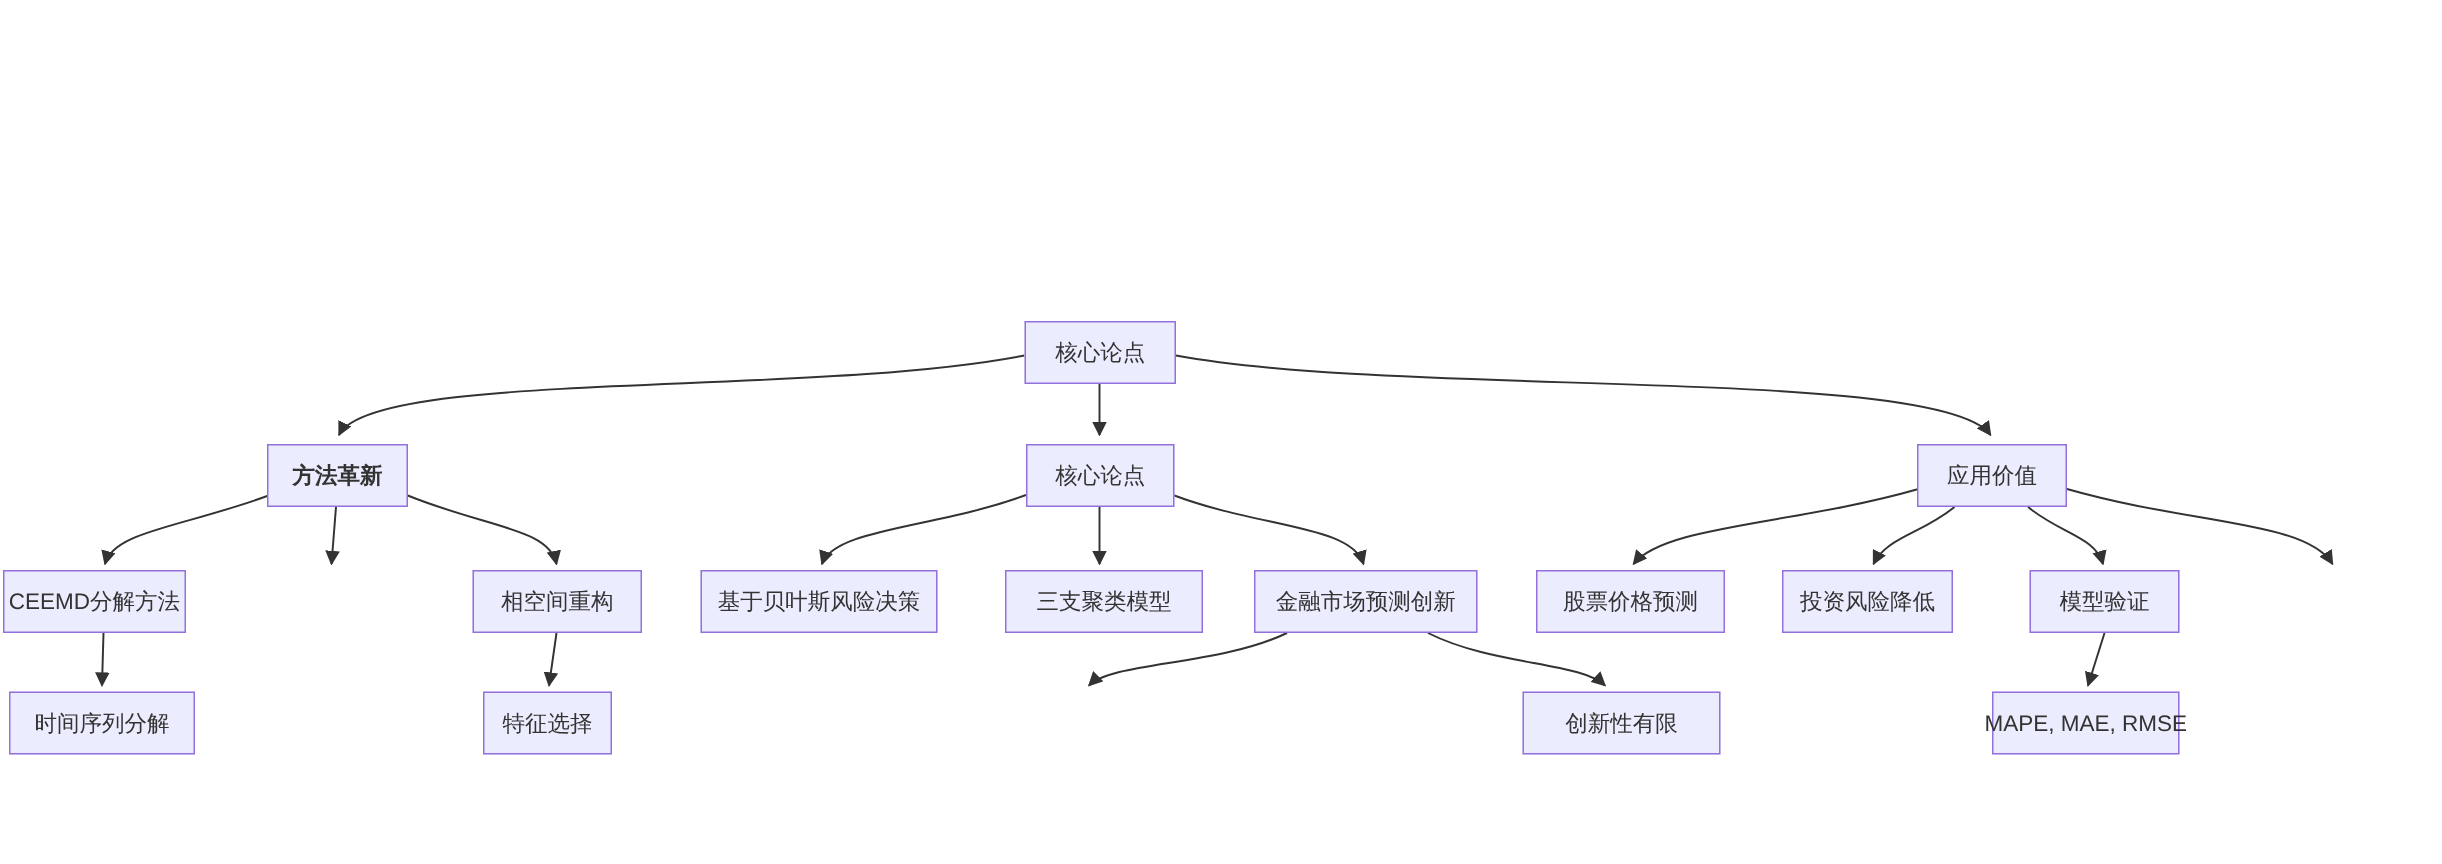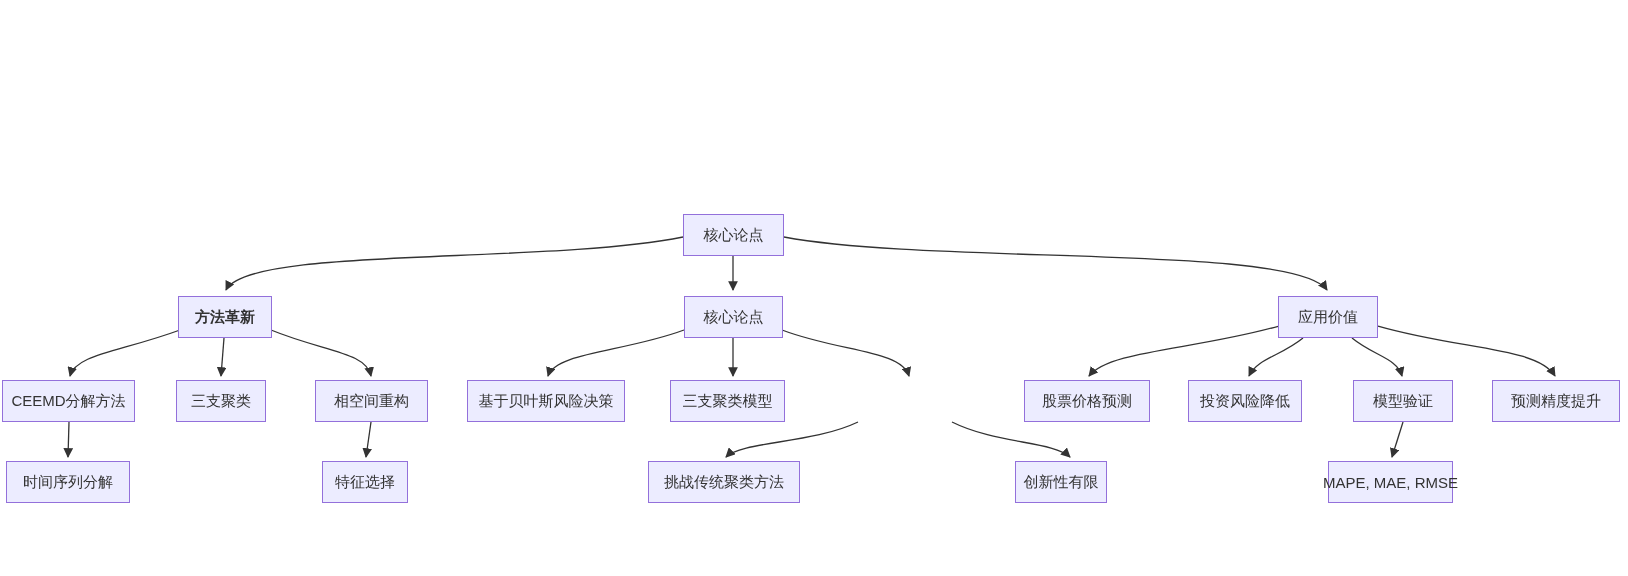--- a/index.html
+++ b/index.html
@@ -72,29 +72,27 @@
     <path class="edge" d="M952,422 C996,444 1053,441 1070,457" marker-end="url(#arrow)"></path>
     <path class="edge" d="M1403,422 L1392,457" marker-end="url(#arrow)"></path>
   </svg>
 
   <div class="node" style="left:683px; top:214px; width:101px;">核心论点</div>
 
   <div class="node" style="left:178px; top:296px; width:94px;font-weight:bold;">方法革新</div>
   <div class="node" style="left:684px; top:296px; width:99px;">核心论点</div>
   <div class="node" style="left:1278px; top:296px; width:100px;">应用价值</div>
 
-  <div class="node" style="left:2px; top:380px; width:133px;">CEEMD分解方法</div>
-  <div class="node" style="left:176px; top:380px; width:90px;">三支聚类</div>
+  <div class="node" style="left:2px; top:380px; width:122px;">CEEMD分解方法</div>
   <div class="node" style="left:315px; top:380px; width:113px;">相空间重构</div>
   <div class="node" style="left:467px; top:380px; width:158px;">基于贝叶斯风险决策</div>
-  <div class="node" style="left:670px; top:380px; width:115px;">三支聚类模型</div>
+  <div class="node" style="left:670px; top:380px; width:132px;">三支聚类模型</div>
+  <div class="node" style="left:836px; top:380px; width:149px;">金融市场预测创新</div>
   <div class="node" style="left:1024px; top:380px; width:126px;">股票价格预测</div>
   <div class="node" style="left:1188px; top:380px; width:114px;">投资风险降低</div>
   <div class="node" style="left:1353px; top:380px; width:100px;">模型验证</div>
-  <div class="node" style="left:1492px; top:380px; width:128px;">预测精度提升</div>
 
   <div class="node" style="left:6px; top:461px; width:124px;">时间序列分解</div>
   <div class="node" style="left:322px; top:461px; width:86px;">特征选择</div>
-  <div class="node" style="left:648px; top:461px; width:152px;">挑战传统聚类方法</div>
-  <div class="node" style="left:1015px; top:461px; width:92px;">创新性有限</div>
+  <div class="node" style="left:1015px; top:461px; width:132px;">创新性有限</div>
   <div class="node" style="left:1328px; top:461px; width:125px;">MAPE, MAE, RMSE</div>
 
 </div>
 
 </body></html>

